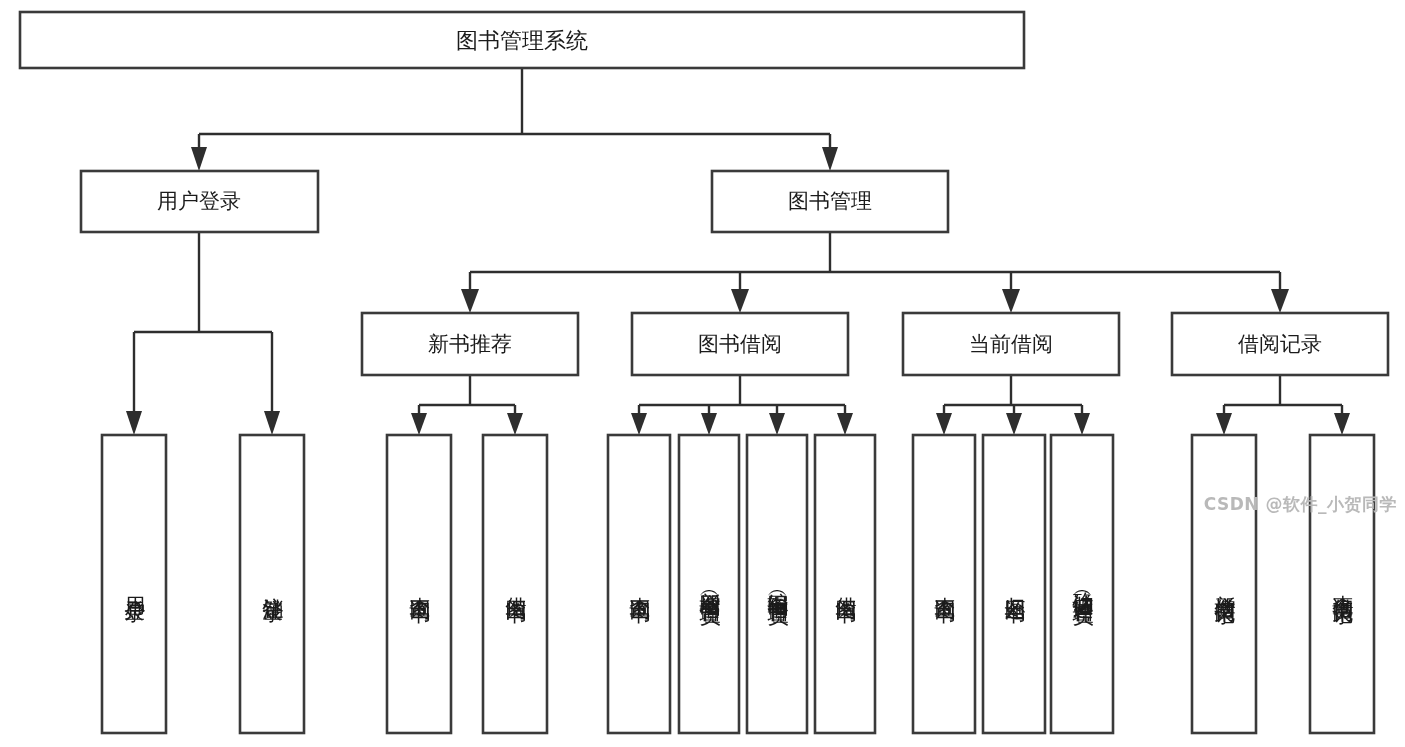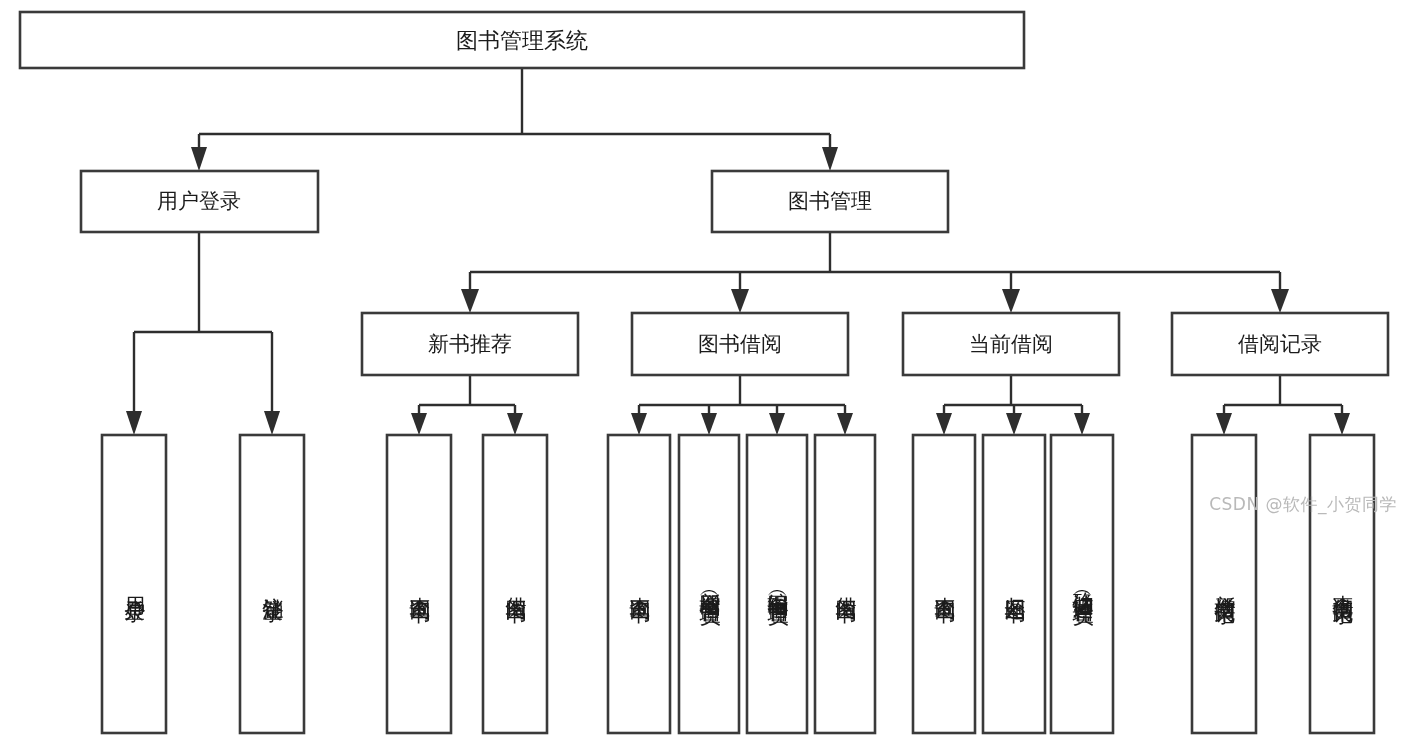--- a/index.html
+++ b/index.html
@@ -62,20 +62,21 @@
   .watermark {
     position: absolute;
     right: 8px;
     bottom: 8px;
     font-family: "DejaVu Sans", "Liberation Sans", sans-serif;
     font-size: 17px;
     color: #b9b9b9;
     white-space: nowrap;
     letter-spacing: 0.5px;
     pointer-events: none;
+    font-weight: bold;
   }
 </style>
 </head>
 <body>
 
 <div id="diagram-root">
   <svg class="flow" viewBox="0 0 1405 747" xmlns="http://www.w3.org/2000/svg">
 
     <g>
 

